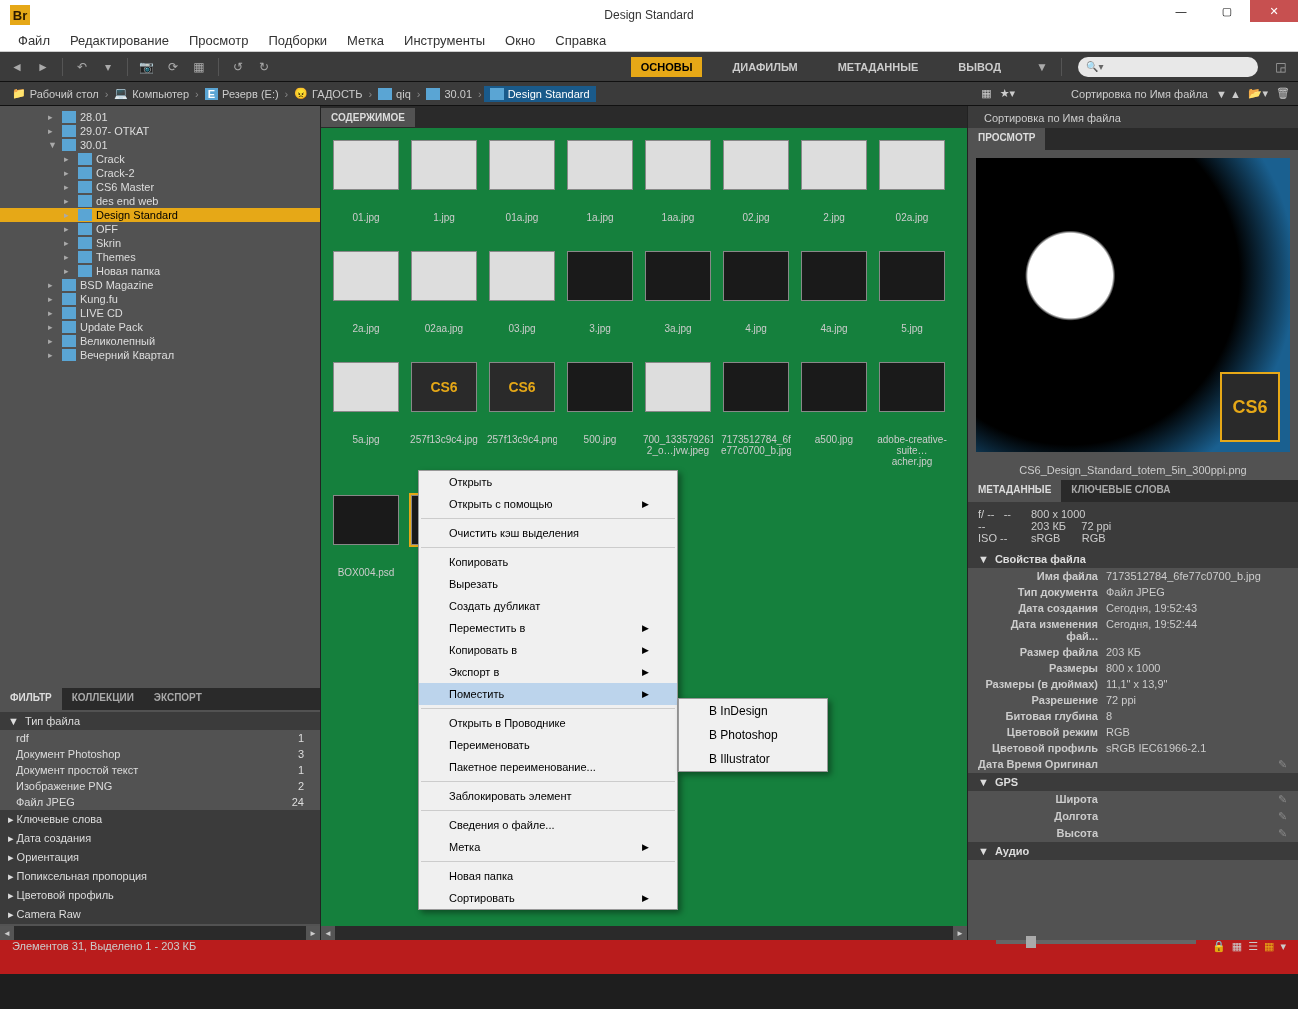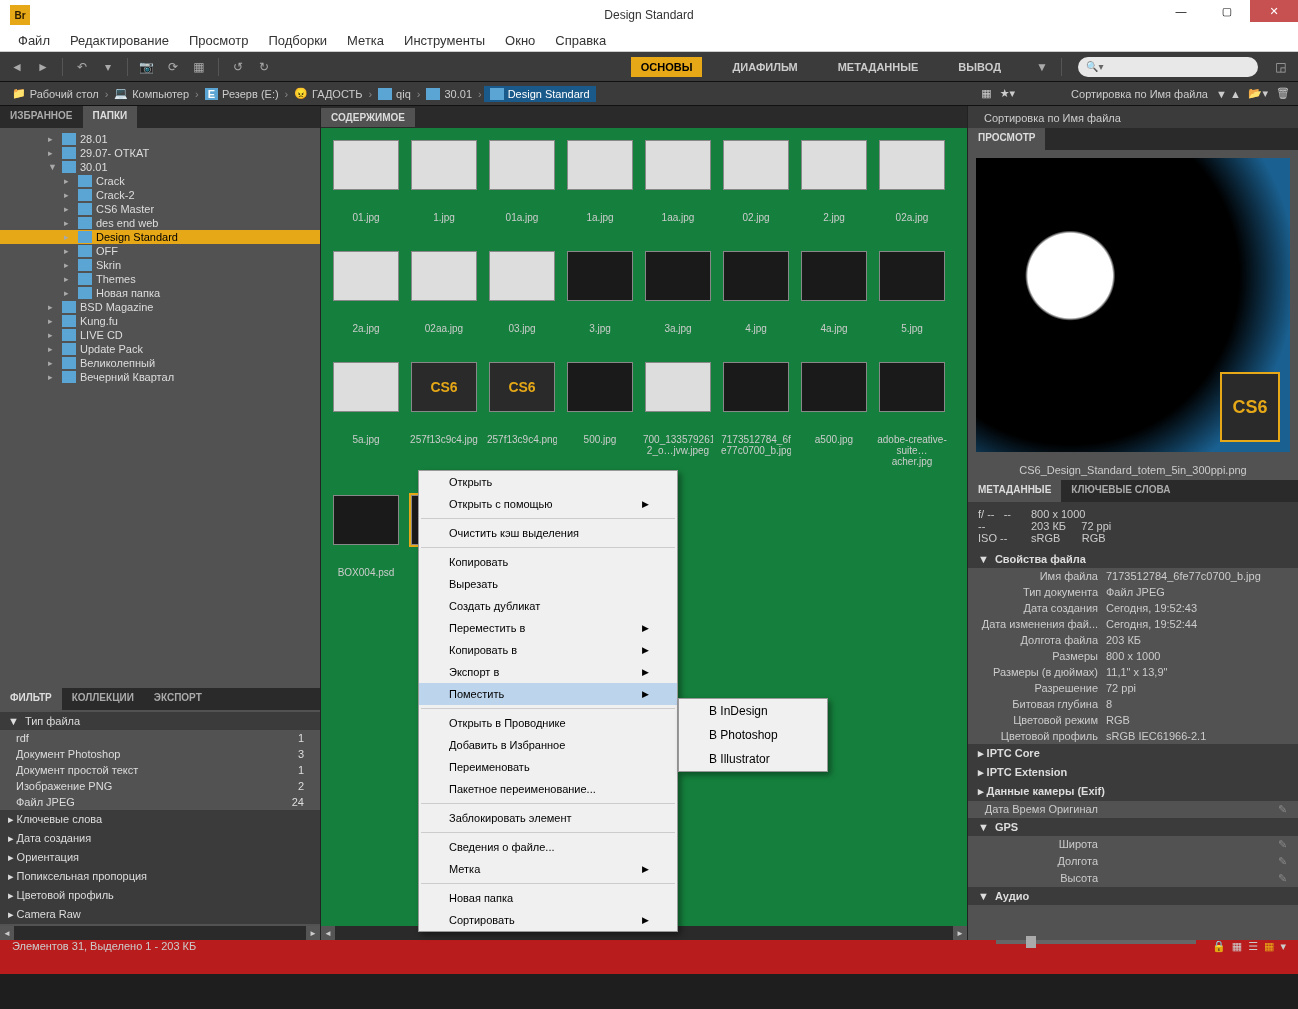--- a/index.html
+++ b/index.html
@@ -1,18 +1,18 @@
 <!DOCTYPE html>
 <html><head>
 <meta charset="utf-8">
 <style>
 *{margin:0;padding:0;box-sizing:border-box;font-family:"Segoe UI",Tahoma,sans-serif;font-size:11px;user-select:none}
 body{background:#1e1e1e;width:1298px;height:1009px;overflow:hidden;position:relative}
 .titlebar{height:30px;background:#fff;display:flex;align-items:center;position:relative}
-.br-icon{width:20px;height:20px;background:#e6a817;margin:0 6px 0 10px;display:flex;align-items:center;justify-content:center;font-weight:bold;font-size:10px;color:#2b1a00}
+.br-icon{width:20px;height:20px;background:#e6a817;margin:0 6px 0 10px;display:flex;align-items:center;justify-content:center;font-weight:bold;font-size:13px;color:#2b1a00}
 .title-text{position:absolute;left:50%;transform:translateX(-50%);font-size:12px;color:#333}
 .win-btns{position:absolute;right:0;top:0;display:flex;height:22px}
 .win-btn{width:46px;height:22px;display:flex;align-items:center;justify-content:center;font-size:11px}
 .win-close{background:#c75050;color:#fff;width:48px}
 .menubar{height:22px;background:#fff;display:flex;align-items:center;padding:0 8px;gap:0;border-bottom:1px solid #ccc}
 .menubar span{padding:3px 10px;font-size:13px;color:#333}
 .toolbar1{height:30px;background:#3b3b3b;display:flex;align-items:center;padding:0 6px;gap:4px;border-bottom:1px solid #111}
 .tb-btn{width:22px;height:22px;display:flex;align-items:center;justify-content:center;color:#aaa;font-size:12px}
 .tb-sep{width:1px;height:18px;background:#555;margin:0 4px}
 .ws-tabs{margin-left:auto;display:flex;align-items:center;gap:20px}
@@ -51,21 +51,21 @@
 .right-panel{width:330px;background:#3b3b3b;display:flex;flex-direction:column}
 .right-top{height:24px;background:#3b3b3b;display:flex;align-items:center;padding:0 8px;color:#ccc;font-size:11px}
 .preview{height:330px;background:#525252;display:flex;flex-direction:column}
 .preview-img{flex:1;background:#1a1a1a;margin:8px;position:relative;overflow:hidden}
 .preview-cs6{position:absolute;right:10px;bottom:10px;width:60px;height:70px;background:#2a2a2a;border:2px solid #e6a817;display:flex;align-items:center;justify-content:center;color:#e6a817;font-weight:bold;font-size:18px}
 .preview-label{text-align:center;color:#ccc;padding:4px;font-size:11px}
 .meta-panel{flex:1;background:#525252;overflow-y:auto}
 .meta-summary{background:#3b3b3b;padding:6px 10px;display:flex;gap:20px;font-size:10px;color:#ccc}
 .meta-section{background:#3b3b3b;padding:3px 10px;color:#ddd;font-size:11px;font-weight:bold;display:flex;align-items:center;gap:6px}
 .meta-row{display:flex;padding:2px 8px;font-size:11px;color:#ccc}
-.meta-key{width:130px;text-align:right;padding-right:8px;font-weight:normal}
+.meta-key{width:130px;text-align:right;padding-right:8px;font-weight:bold}
 .meta-val{flex:1}
 .meta-pencil{width:12px;color:#888}
 .statusbar{height:34px;background:#b91c1c;display:flex;align-items:flex-start;padding:0 12px;color:#ccc;font-size:11px}
 .slider{width:200px;height:4px;background:#666;margin-left:auto;position:relative}
 .slider-thumb{width:10px;height:12px;background:#aaa;position:absolute;left:30px;top:-4px}
 .view-btns{display:flex;gap:6px;margin-left:16px}
 .scrollbar-h{height:14px;background:#2a2a2a;display:flex;align-items:center}
 .sb-arrow{width:14px;height:14px;background:#555;display:flex;align-items:center;justify-content:center;font-size:8px;color:#ccc}
 .sb-track{flex:1;background:#3a3a3a}
 .context-menu{position:absolute;left:418px;top:470px;width:260px;background:#f0f0f0;border:1px solid #999;box-shadow:3px 3px 6px rgba(0,0,0,.4);z-index:100}
@@ -157,24 +157,20 @@
     <span style="width:40px"></span>
     <span>Сортировка по Имя файла</span>
       <span>▼ ▲</span>
     <span>📂▾</span>
     <span>🗑</span>
   </div>
 </div>
 
 <div class="main">
   <div class="left-panel">
-    <div class="panel-tabs">
-      <div class="panel-tab">ИЗБРАННОЕ</div>
-      <div class="panel-tab active">ПАПКИ</div>
-    </div>
     <div class="folder-tree" id="folder-tree">
         <div class="tree-item" style="padding-left: 48px;">
           <span class="tree-arrow">▸</span>
           <span class="folder-ico"></span>
           <span>28.01</span>
         </div>
         <div class="tree-item" style="padding-left: 48px;">
           <span class="tree-arrow">▸</span>
           <span class="folder-ico"></span>
           <span>29.07- ОТКАТ</span>
@@ -490,21 +486,21 @@
           </div>
           <div class="meta-row">
             <div class="meta-key">Дата создания</div>
             <div class="meta-val">Сегодня, 19:52:43</div>
           </div>
           <div class="meta-row">
             <div class="meta-key">Дата изменения фай...</div>
             <div class="meta-val">Сегодня, 19:52:44</div>
           </div>
           <div class="meta-row">
-            <div class="meta-key">Долгота файла</div>
+            <div class="meta-key">Размер файла</div>
             <div class="meta-val">203 КБ</div>
           </div>
           <div class="meta-row">
             <div class="meta-key">Размеры</div>
             <div class="meta-val">800 x 1000</div>
           </div>
           <div class="meta-row">
             <div class="meta-key">Размеры (в дюймах)</div>
             <div class="meta-val">11,1" x 13,9"</div>
           </div>
@@ -517,25 +513,20 @@
             <div class="meta-val">8</div>
           </div>
           <div class="meta-row">
             <div class="meta-key">Цветовой режим</div>
             <div class="meta-val">RGB</div>
           </div>
           <div class="meta-row">
             <div class="meta-key">Цветовой профиль</div>
             <div class="meta-val">sRGB IEC61966-2.1</div>
           </div>
-        </div>
-      <div id="meta-other-sections">
-          <div class="meta-section">▸ IPTC Core</div>
-          <div class="meta-section">▸ IPTC Extension</div>
-          <div class="meta-section">▸ Данные камеры (Exif)</div>
         </div>
       <div class="meta-row">
           <div class="meta-key">Дата Время Оригинал</div>
           <div class="meta-val"></div>
           <div class="meta-pencil">✎</div>
         </div>
       <div class="meta-section">▼ <span>GPS</span></div>
       <div id="gps-rows">
           <div class="meta-row">
             <div class="meta-key">Широта</div>
@@ -608,23 +599,20 @@
     </div>
     <div class="cm-item highlight">
       <span>Поместить</span>
       <span class="cm-arrow">▶</span>
     </div>
     <div class="cm-sep"></div>
     <div class="cm-item">
       <span>Открыть в Проводнике</span>
     </div>
     <div class="cm-item">
-      <span>Добавить в Избранное</span>
-    </div>
-    <div class="cm-item">
       <span>Переименовать</span>
     </div>
     <div class="cm-item">
       <span>Пакетное переименование...</span>
     </div>
     <div class="cm-sep"></div>
     <div class="cm-item">
       <span>Заблокировать элемент</span>
     </div>
     <div class="cm-sep"></div>

